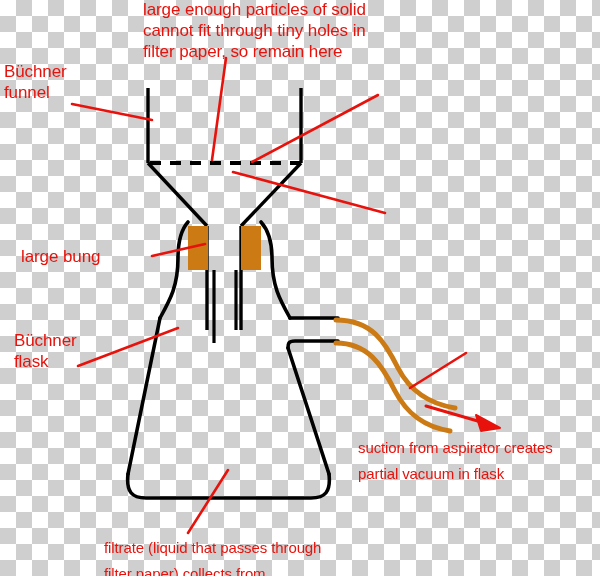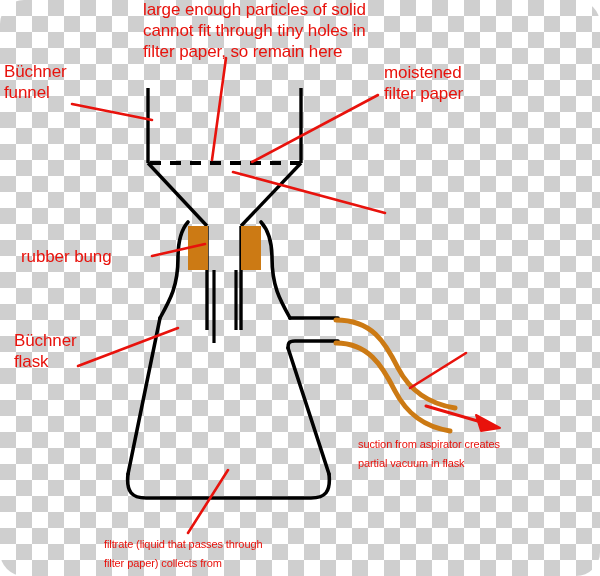--- a/index.html
+++ b/index.html
@@ -14,41 +14,40 @@
     height: 576px;
     overflow: hidden;
     
     background-color: #ffffff;
     background-image:
       linear-gradient(45deg, #cfcfcf 25%, transparent 25%, transparent 75%, #cfcfcf 75%, #cfcfcf),
       linear-gradient(45deg, #cfcfcf 25%, transparent 25%, transparent 75%, #cfcfcf 75%, #cfcfcf);
     background-size: 32px 32px;
     background-position: 0 0, 16px 16px;
     font-family: "Liberation Sans", sans-serif;
-    border-radius: 24px;
   }
   #diagram-svg {
     position: absolute;
     left: 0;
     top: 0;
     width: 600px;
     height: 576px;
   }
   .label {
     position: absolute;
     color: #e8120c;
     font-family: "Liberation Sans", sans-serif;
     font-size: 17px;
     line-height: 21px;
     white-space: pre;
     letter-spacing: -0.1px;
   }
   .label.small {
-    font-size: 11px;
-    line-height: 19px;
+    font-size: 15px;
+    line-height: 26px;
   }
 </style>
 </head>
 <body>
 
 <div id="page">
 
   <svg id="diagram-svg" viewBox="0 0 600 576">
 
     <g fill="none" stroke="#000000" stroke-width="3.4" stroke-linecap="butt" stroke-linejoin="miter">
@@ -123,25 +122,23 @@
     </g>
   </svg>
 
   <div class="label" style="left:143px; top:-1px;">large enough particles of solid
 cannot fit through tiny holes in
 filter paper, so remain here</div>
 
   <div class="label" style="left:4px; top:61px;">Büchner
 funnel</div>
 
-  <div class="label" style="left:384px; top:62px;">moistened
-filter paper</div>
 
 
-  <div class="label" style="left:21px; top:246px;">rubber bung</div>
+  <div class="label" style="left:21px; top:246px;">large bung</div>
 
   <div class="label" style="left:14px; top:330px;">Büchner
 flask</div>
 
 
   <div class="label small" style="left:358px; top:435px;">suction from aspirator creates
 partial vacuum in flask</div>
 
   <div class="label small" style="left:104px; top:535px;">filtrate (liquid that passes through
 filter paper) collects from</div>

